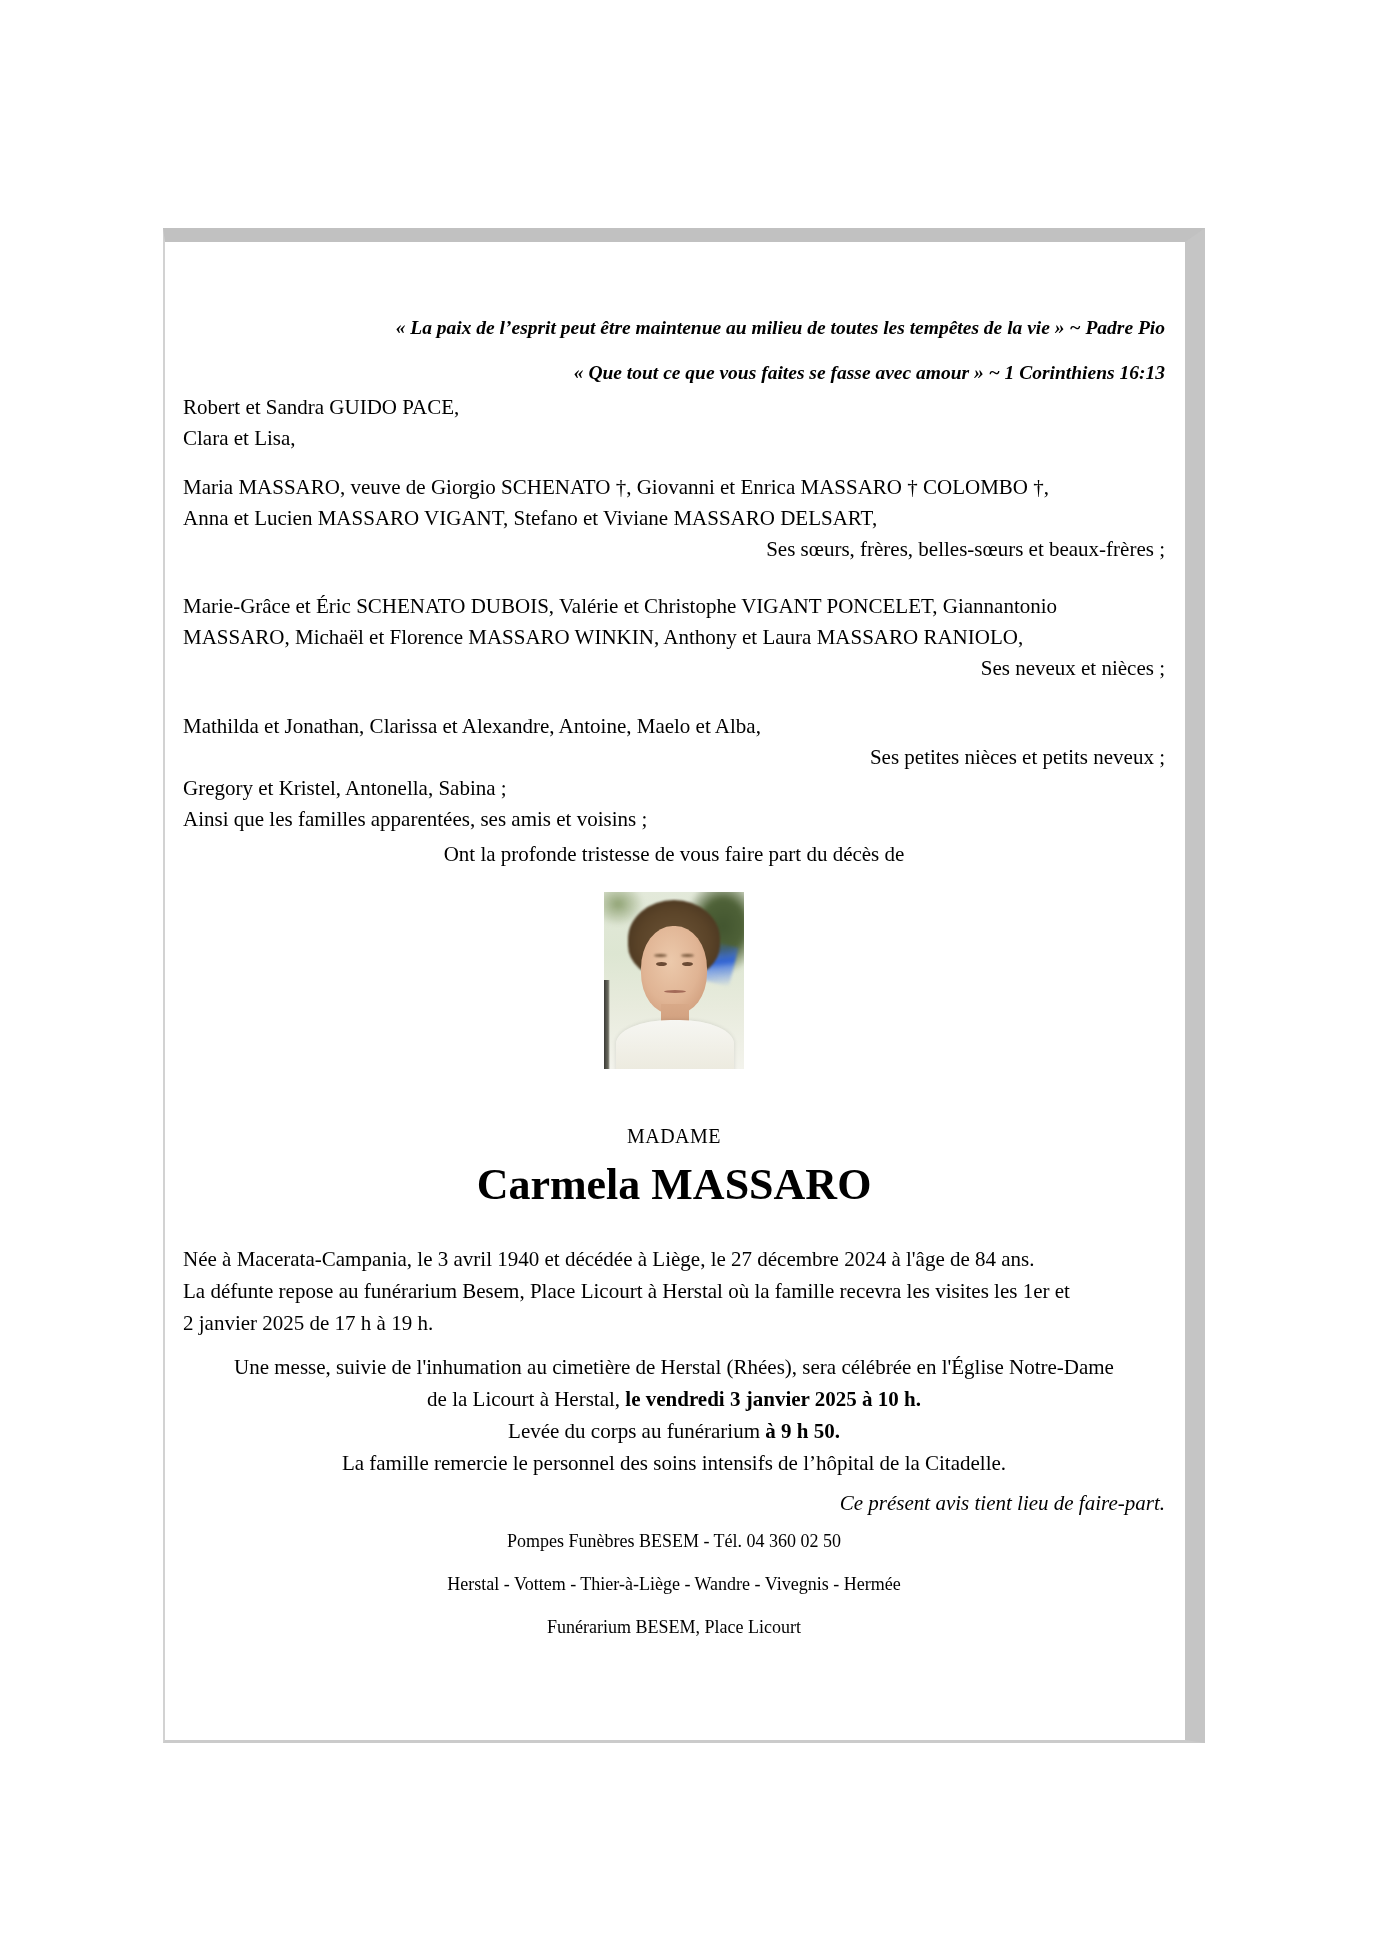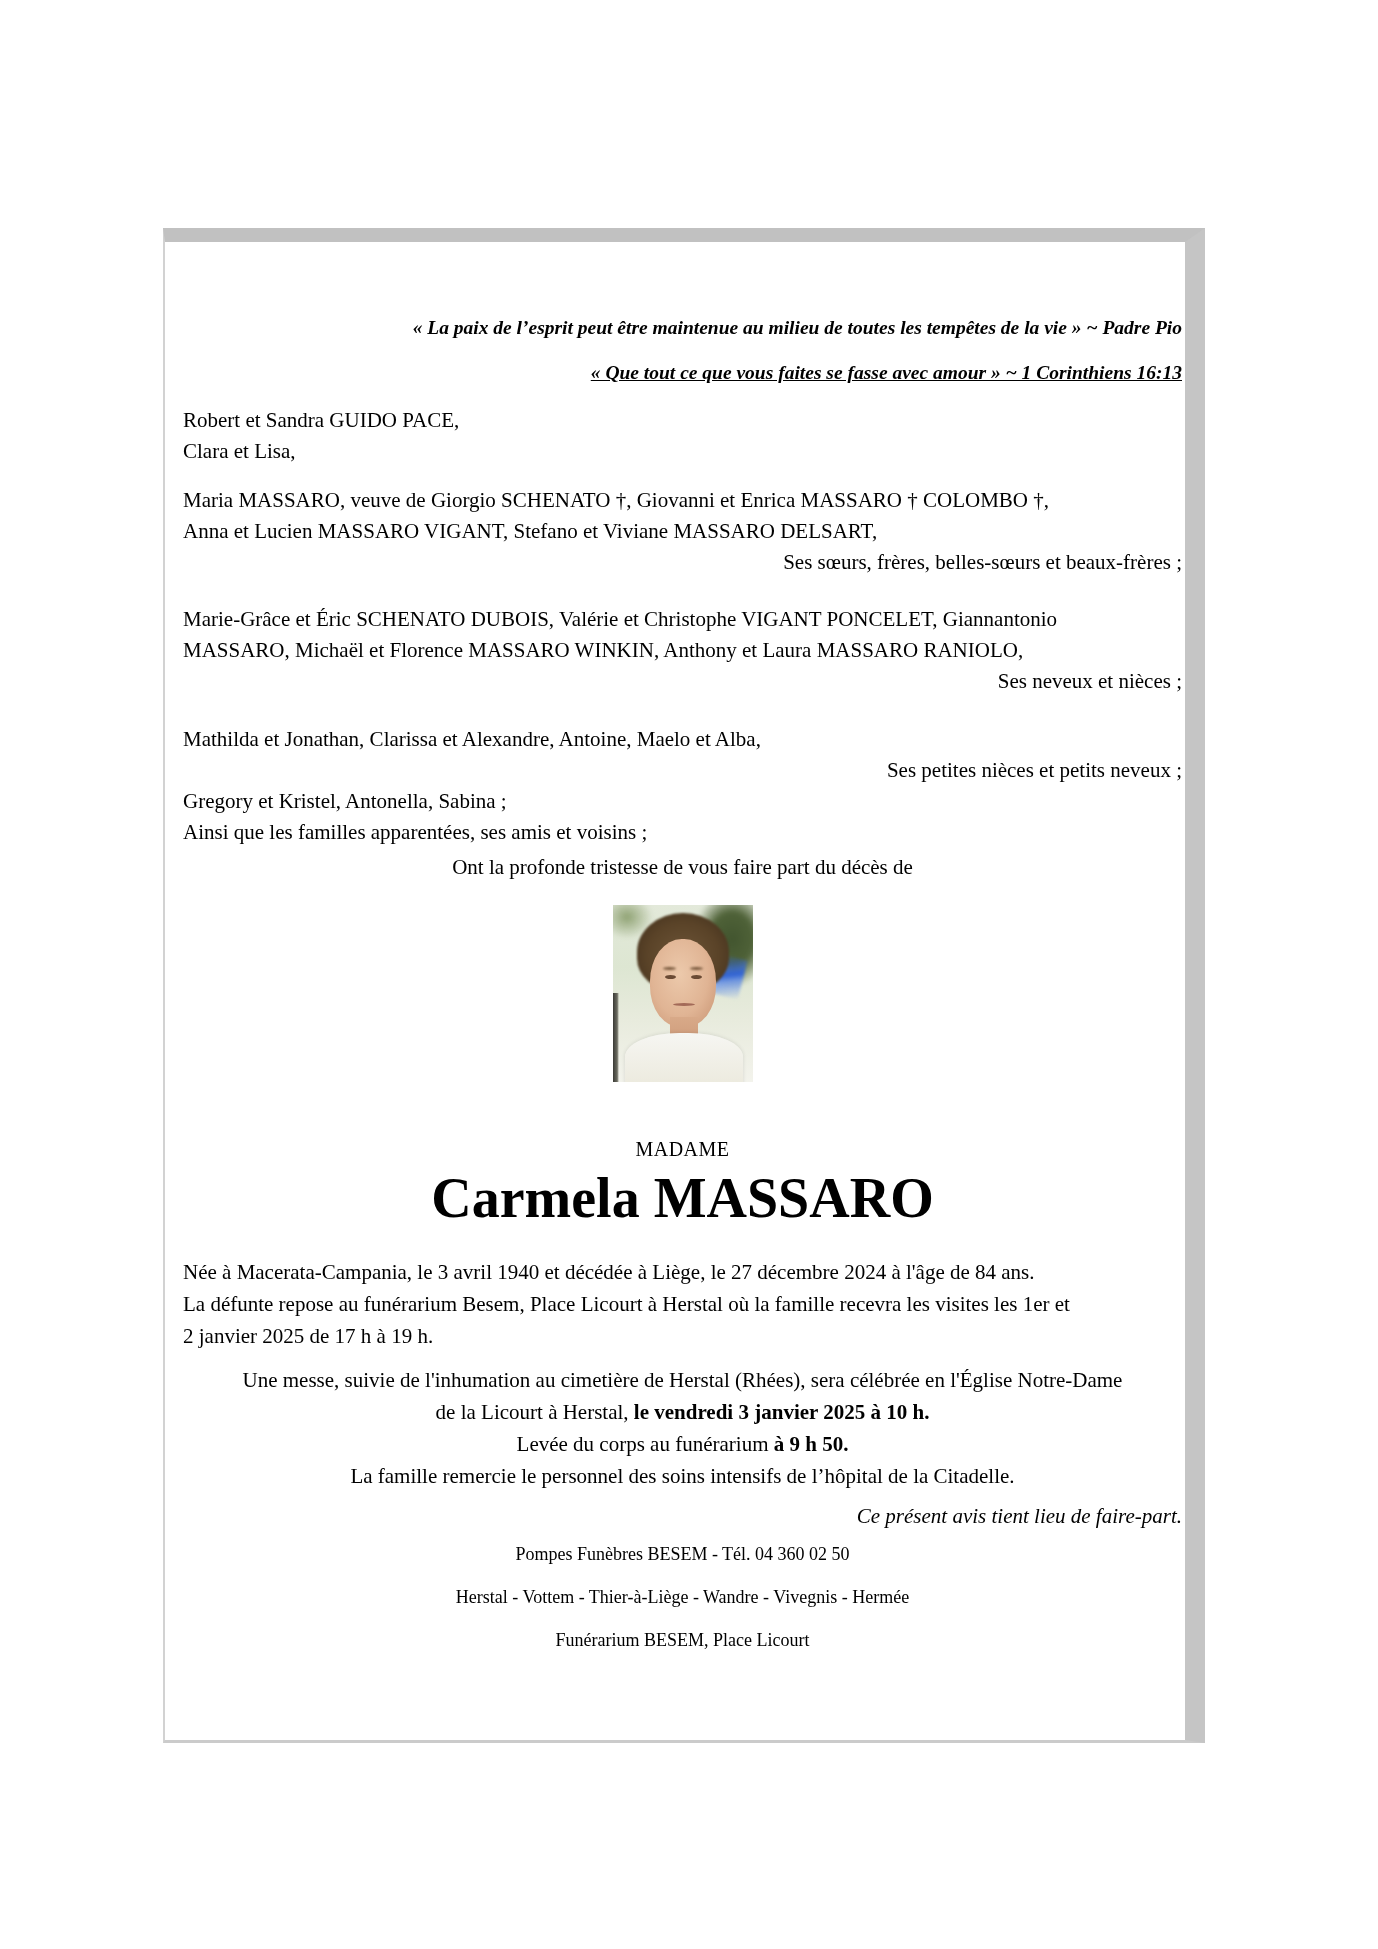--- a/index.html
+++ b/index.html
@@ -17,40 +17,40 @@
     width:1042px; height:1515px;
     background:#ffffff;
     border-top:14px solid #c1c1c1;
     border-right:20px solid #c5c5c5;
     border-left:2px solid #d2d2d2;
     border-bottom:3px solid #cbcbcb;
   }
   .content {
     box-sizing:border-box;
     width:100%; height:100%;
-    padding:70px 3px 0 18px;
+    padding:70px 20px 0 18px;
     overflow:hidden;
   }
   .ln {
     font-size:21px;
     line-height:31px;
     white-space:nowrap;
   }
   .right  { text-align:right; }
   .center { text-align:center; }
   .quote {
     font-size:19.5px;
     line-height:31px;
     font-weight:bold;
     font-style:italic;
     text-align:right;
     white-space:nowrap;
   }
   .quote1 { margin-bottom:14px; }
-  .quote2 { margin-bottom:17px;text-decoration:underline; }
+  .quote2 { margin-bottom:4px; }
   .gap-sm { margin-top:18px; }
   .gap-md { margin-top:26px; }
   .gap-lg { margin-top:27px; }
   .intro  { margin-top:4px; }
   
   .photo {
     position:relative;
     width:140px; height:177px;
     margin:22px auto 0 auto;
     overflow:hidden;
@@ -110,21 +110,21 @@
   
   .madame {
     margin-top:52px;
     font-size:20px;
     line-height:31px;
     text-align:center;
     letter-spacing:0.5px;
   }
   .deceased-name {
     margin-top:8px;
-    font-size:56px;
+    font-size:44px;
     line-height:50px;
     font-weight:bold;
     text-align:center;
   }
   .birth { margin-top:33px; }
   .birth .ln { line-height:32px; }
   .funeral { margin-top:12px; }
   .funeral .ln { line-height:32px; text-align:center; }
   .notice {
     margin-top:8px;

